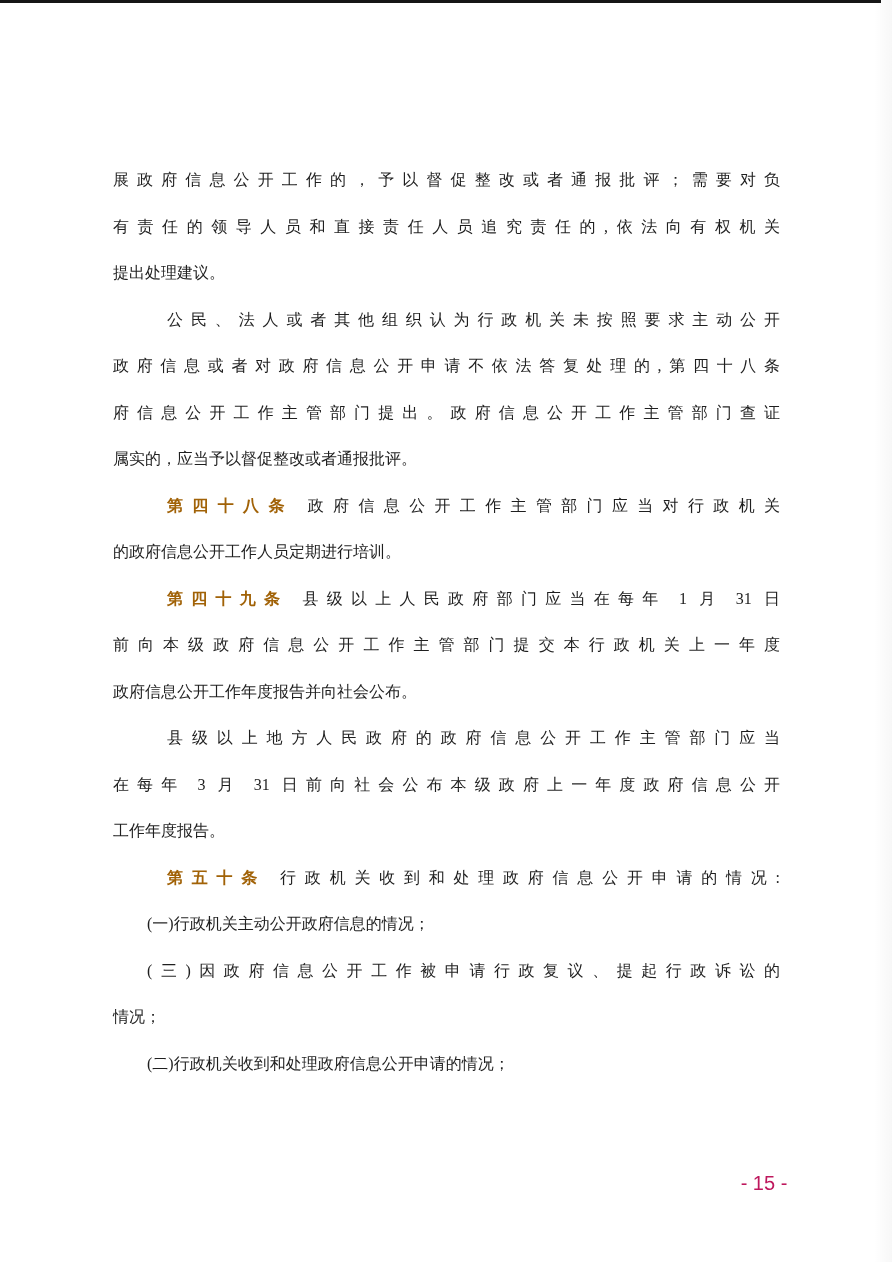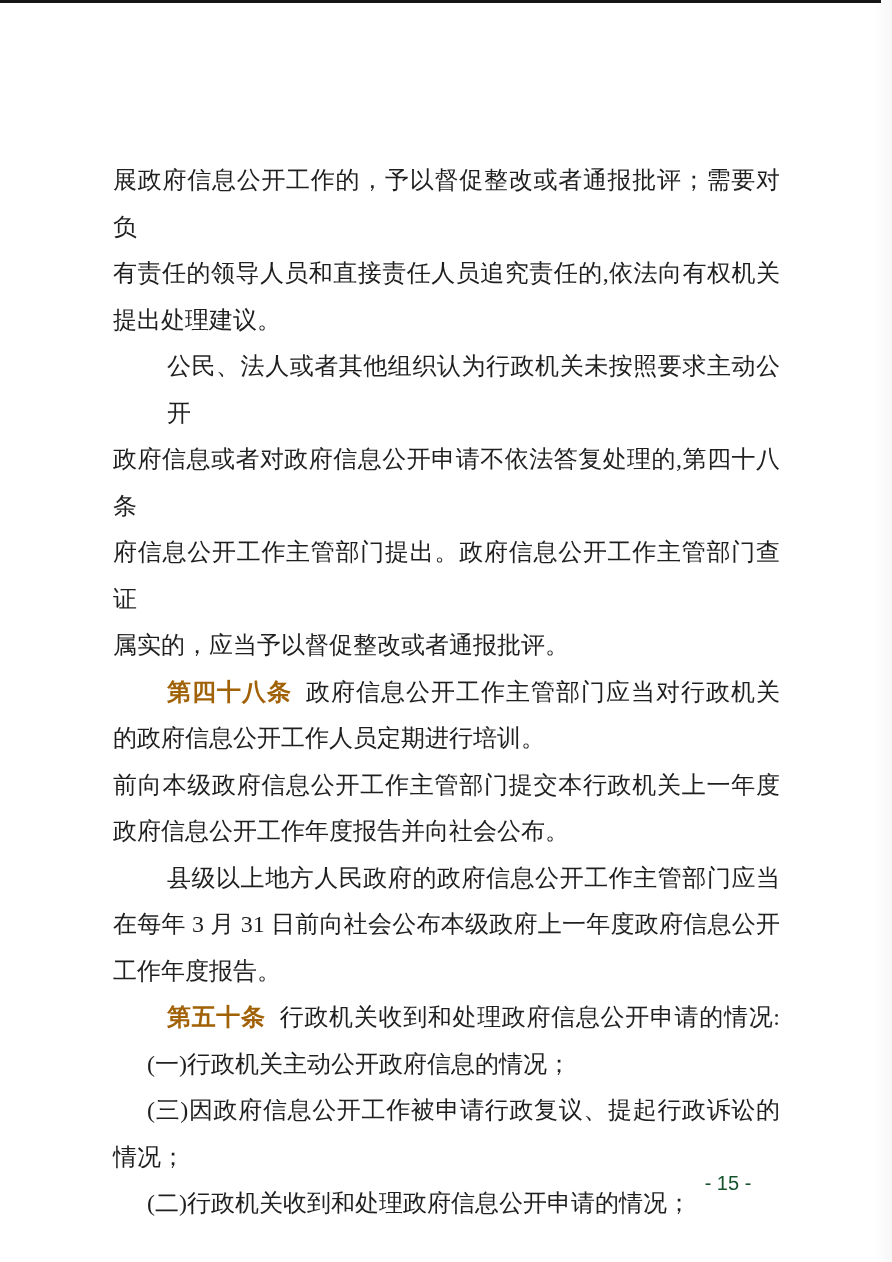--- a/index.html
+++ b/index.html
@@ -35,45 +35,45 @@
     background: linear-gradient(to right, rgba(0,0,0,0), rgba(0,0,0,0.03));
   }
   .content {
     position: absolute;
     top: 157px;
     left: 113px;
     width: 667px;
   }
   .paragraph { margin: 0; }
   .line {
-    font-size: 24px;
+    font-size: 16px;
     line-height: 46.5px;
     text-align: justify;
     text-align-last: left;
     white-space: normal;
   }
   .line.fill { text-align-last: justify; }
   .indent-para { padding-left: 54px; }
   .indent-item { padding-left: 34px; }
   .lead {
     font-weight: 700;
     font-family: "Liberation Sans", "DejaVu Sans", sans-serif;
     color: #a16207;
     margin-right: 14px;
   }
   .footer {
     position: absolute;
     top: 1171px;
-    left: 638px;
+    left: 674px;
     width: 180px;
     text-align: center;
     font-size: 20px;
     line-height: 24px;
     font-family: "Liberation Sans", "DejaVu Sans", sans-serif;
-    color: #14532d;
+    color: #be185d;
   }
 </style>
 </head>
 <body>
 
 <div class="page">
   <div class="top-edge"></div>
   <div class="right-shade"></div>
   <main class="content" id="doc">
       <div class="paragraph">
@@ -85,20 +85,21 @@
         <div class="line fill indent-para"><span>公民、法人或者其他组织认为行政机关未按照要求主动公开</span></div>
         <div class="line fill"><span>政府信息或者对政府信息公开申请不依法答复处理的,第四十八条</span></div>
         <div class="line fill"><span>府信息公开工作主管部门提出。政府信息公开工作主管部门查证</span></div>
         <div class="line"><span>属实的，应当予以督促整改或者通报批评。</span></div>
       </div>
       <div class="paragraph">
         <div class="line fill indent-para"><span class="lead">第四十八条</span><span>政府信息公开工作主管部门应当对行政机关</span></div>
         <div class="line"><span>的政府信息公开工作人员定期进行培训。</span></div>
       </div>
       <div class="paragraph">
+        <div class="line fill indent-para"><span class="lead">第四十九条</span><span>县级以上人民政府部门应当在每年 1 月 31 日</span></div>
         <div class="line fill"><span>前向本级政府信息公开工作主管部门提交本行政机关上一年度</span></div>
         <div class="line"><span>政府信息公开工作年度报告并向社会公布。</span></div>
       </div>
       <div class="paragraph">
         <div class="line fill indent-para"><span>县级以上地方人民政府的政府信息公开工作主管部门应当</span></div>
         <div class="line fill"><span>在每年 3 月 31 日前向社会公布本级政府上一年度政府信息公开</span></div>
         <div class="line"><span>工作年度报告。</span></div>
       </div>
       <div class="paragraph">
         <div class="line fill indent-para"><span class="lead">第五十条</span><span>行政机关收到和处理政府信息公开申请的情况:</span></div>

